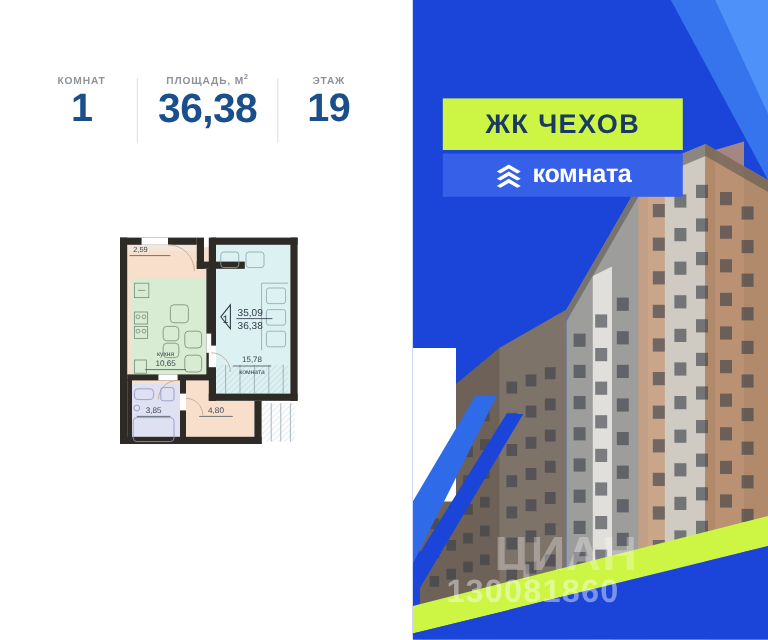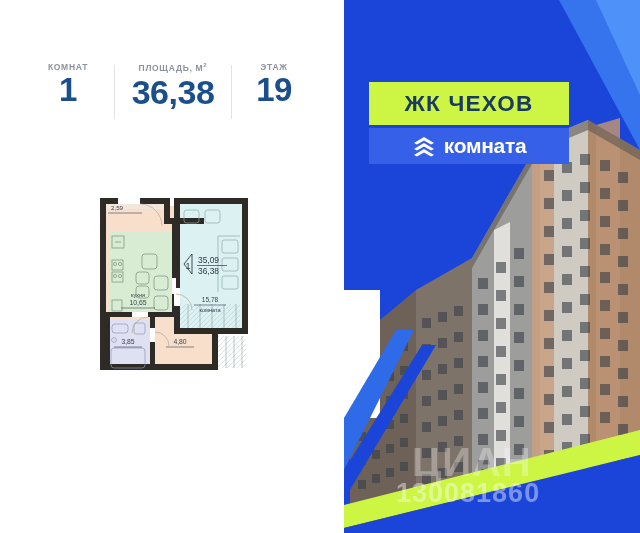--- a/index.html
+++ b/index.html
@@ -74,21 +74,21 @@
     font-size: 21px; font-weight: 700; color: #ffffff; letter-spacing: -0.3px;
   }
   .chev-icon { width: 24px; height: 22px; display: block; }
 
   .watermark {
     position: absolute; z-index: 7; pointer-events: none;
     font-weight: 700; color: rgba(255,255,255,0.30);
     letter-spacing: 1px; white-space: nowrap;
   }
   .wm-brand { left: 68px; top: 440px; font-size: 40px; }
-  .wm-id    { left: 52px; top: 478px; font-size: 27px; color: rgba(255,255,255,0.42); }
+  .wm-id    { left: 28px; top: 478px; font-size: 27px; color: rgba(255,255,255,0.42); }
 </style>
 </head>
 <body>
 
 <div class="page">
 
   <div class="left-panel">
 
     <div class="stats">
 

